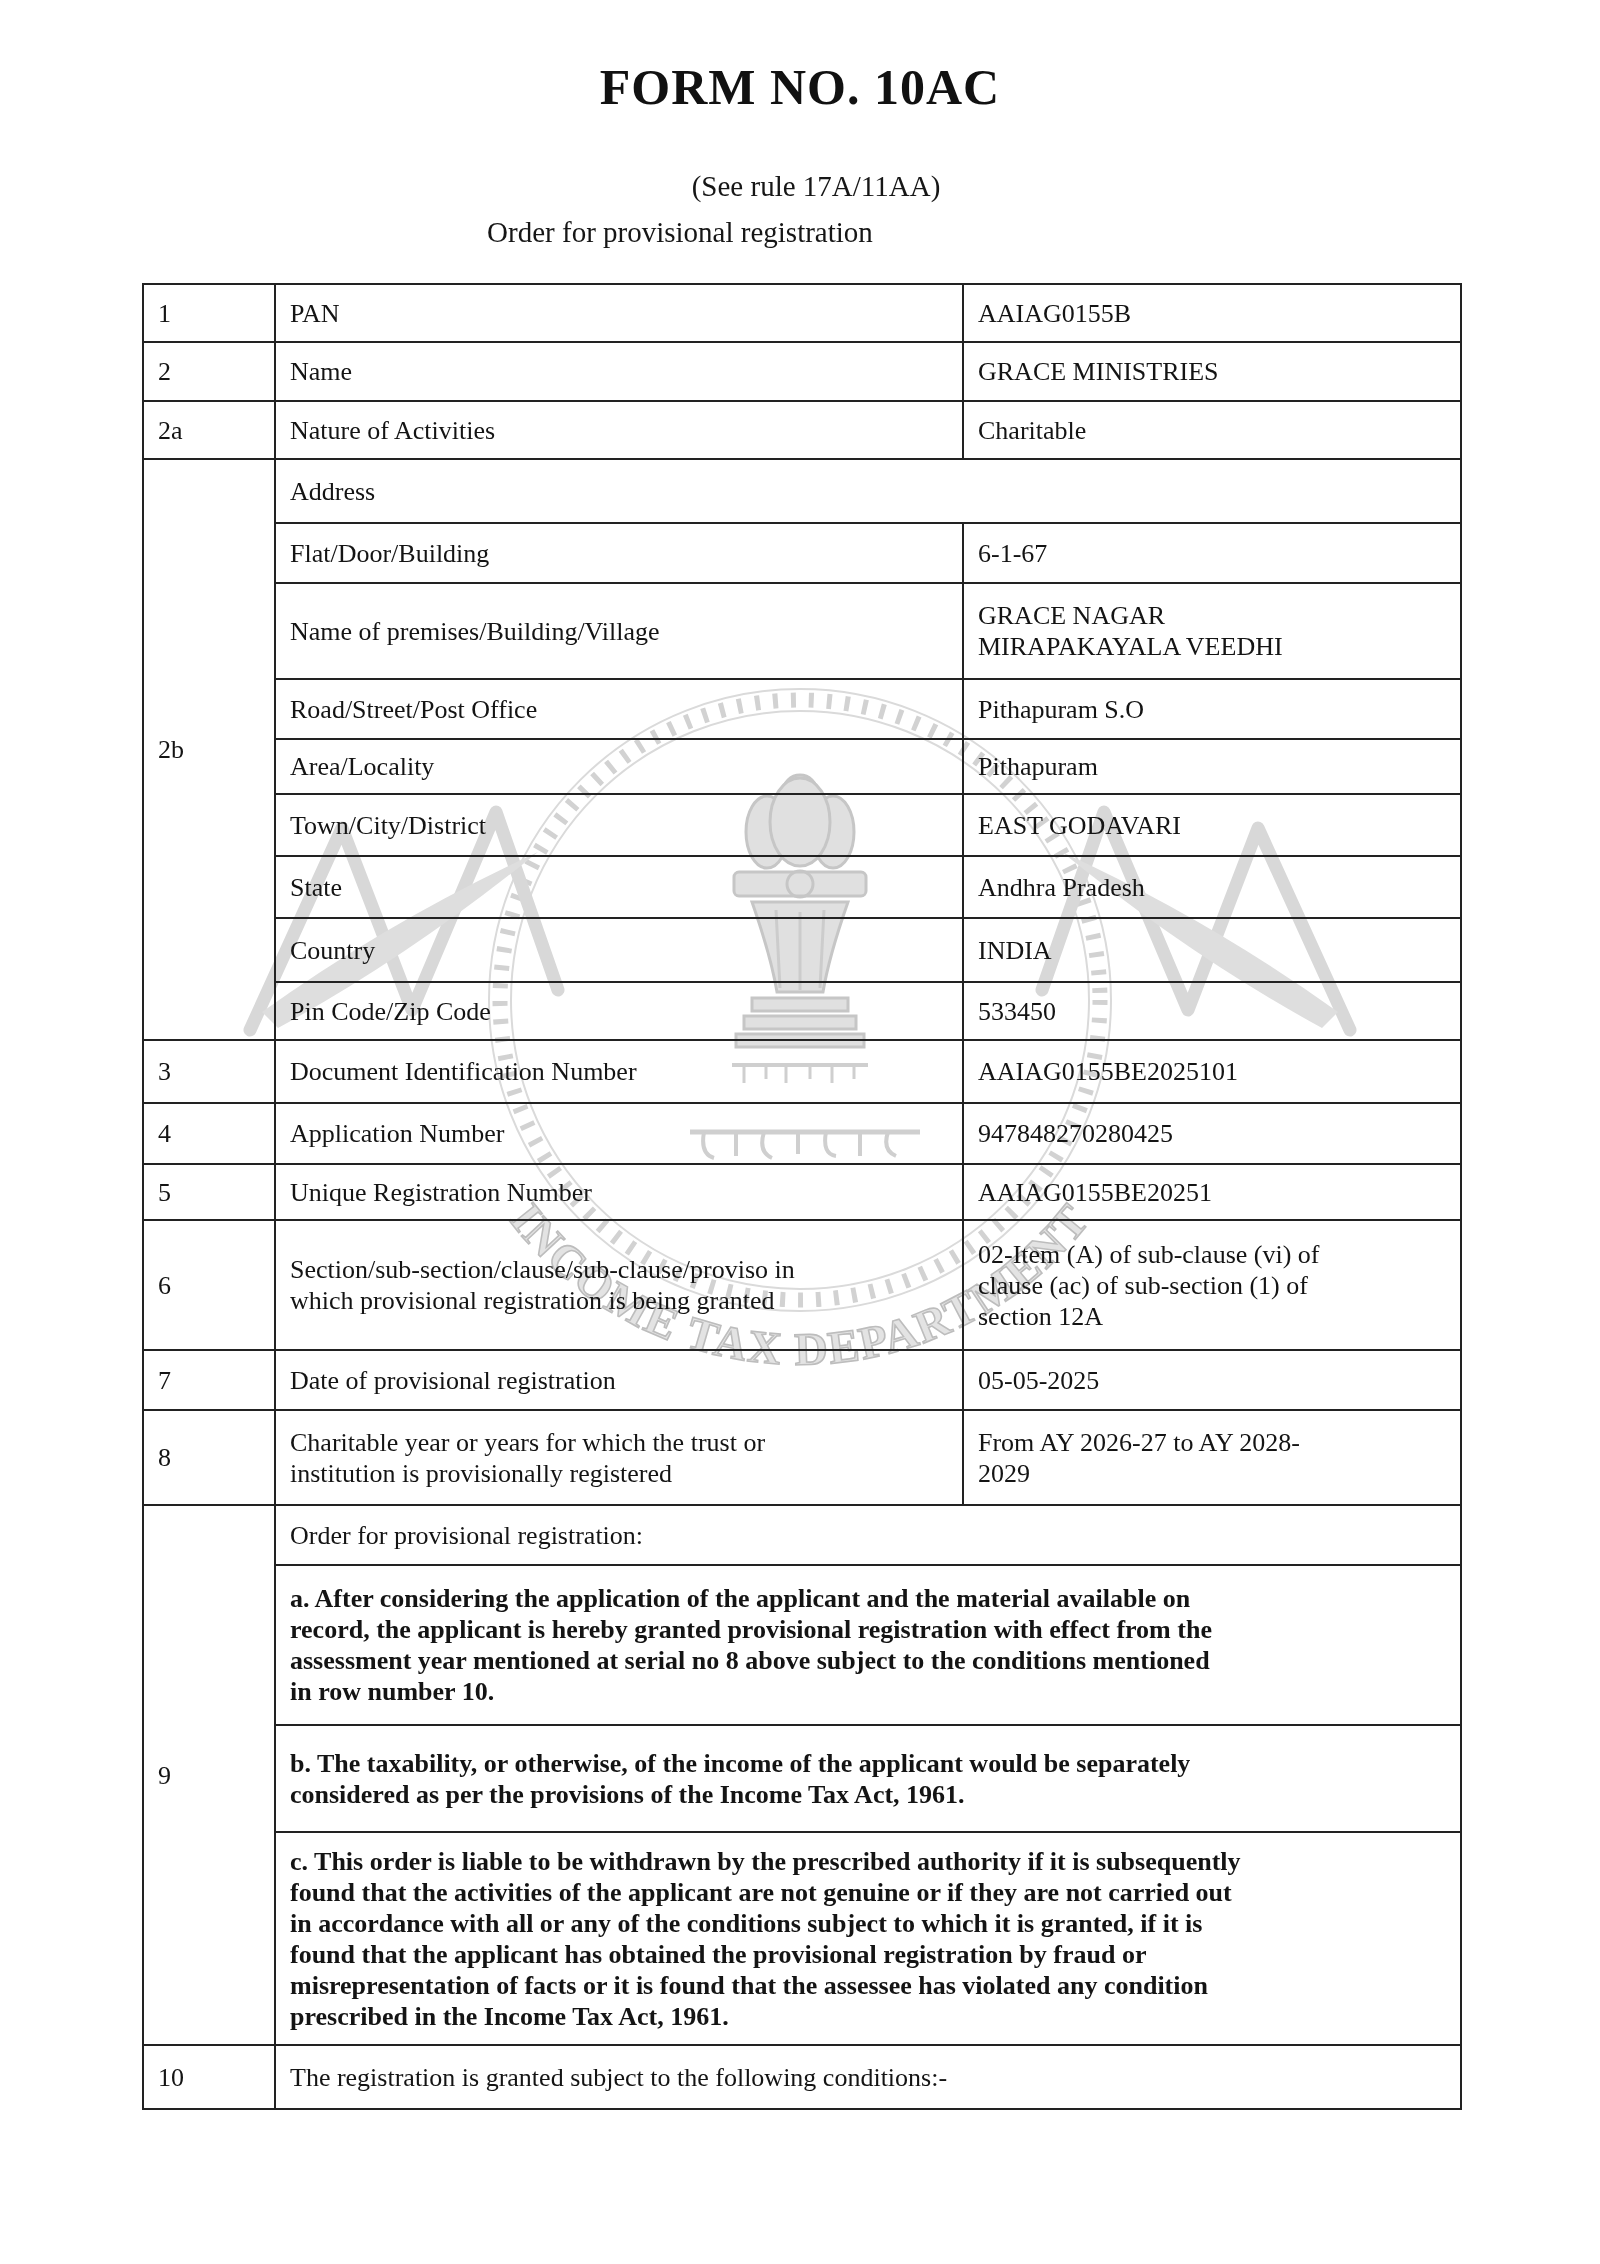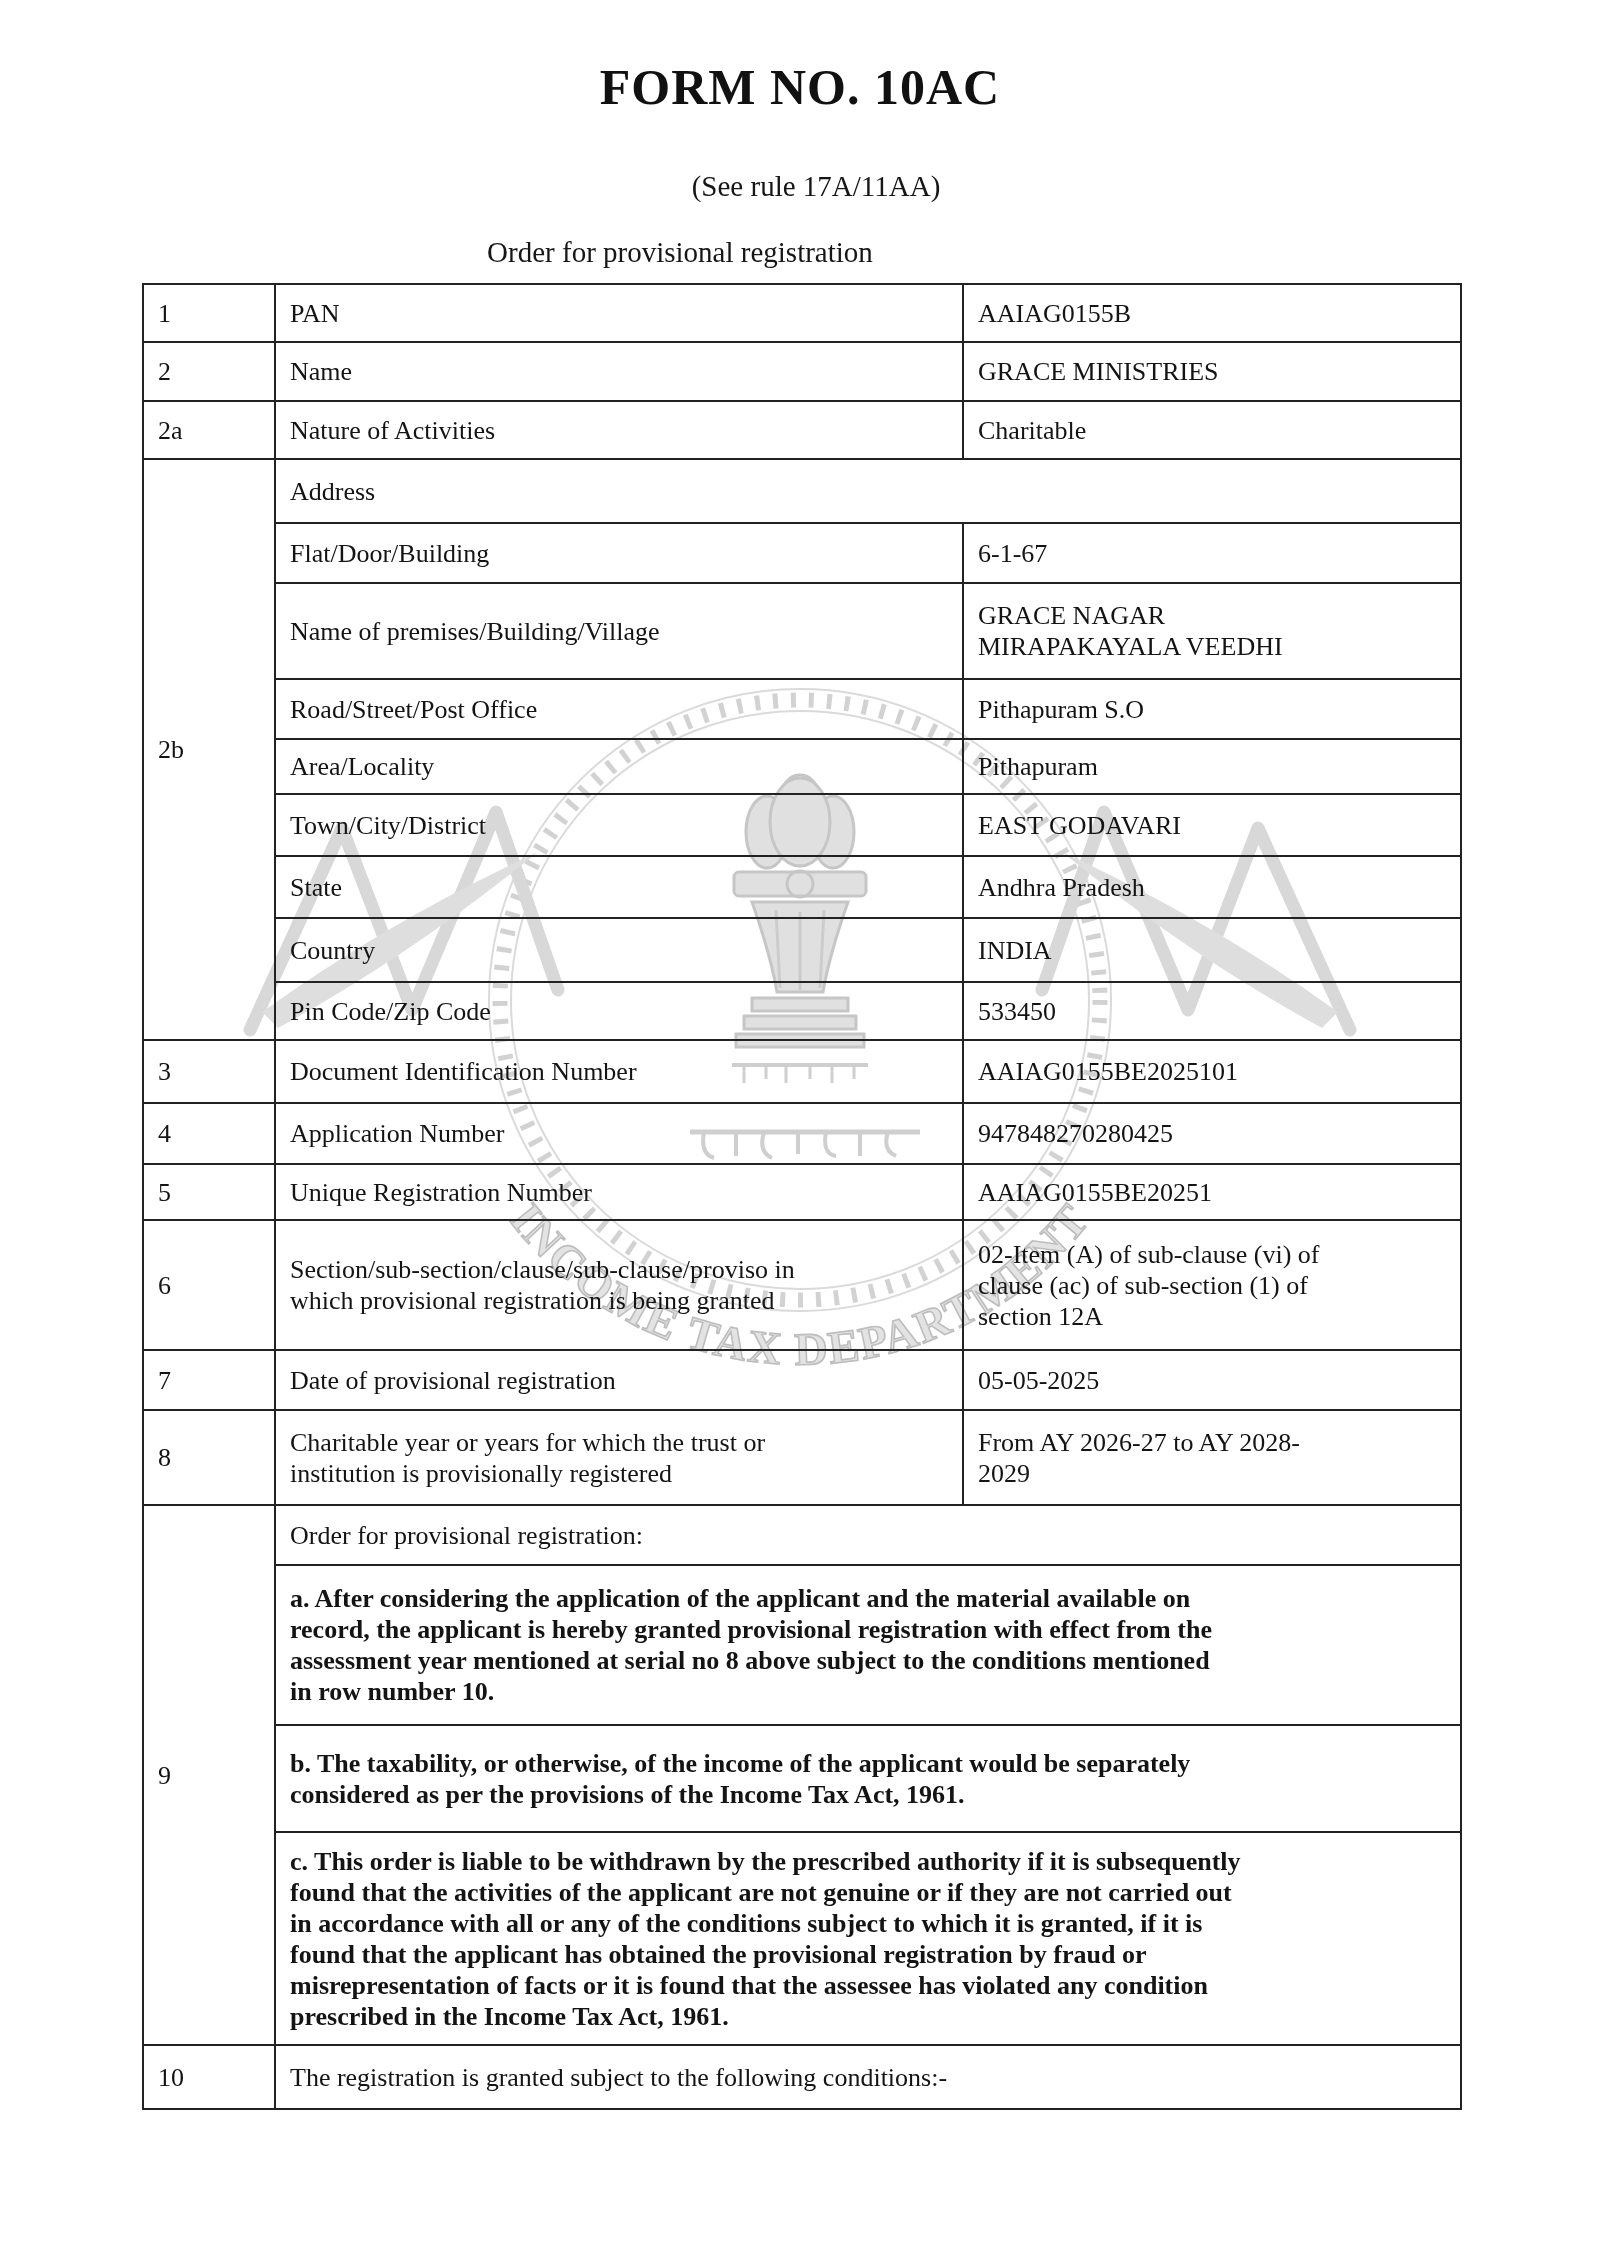--- a/index.html
+++ b/index.html
@@ -31,21 +31,20 @@
     font-size: 29px;
     color: #161616;
   }
   .doc-sub2 {
     position: absolute;
     left: 0; top: 216px;
     width: 1360px;
     text-align: center;
     font-size: 29px;
     color: #161616;
-    margin-top: 20px;
   }
   .watermark {
     position: absolute;
     left: 220px; top: 560px;
     z-index: 1;
     pointer-events: none;
   }
   table.form-table {
     position: absolute;
     left: 142px; top: 283px;

